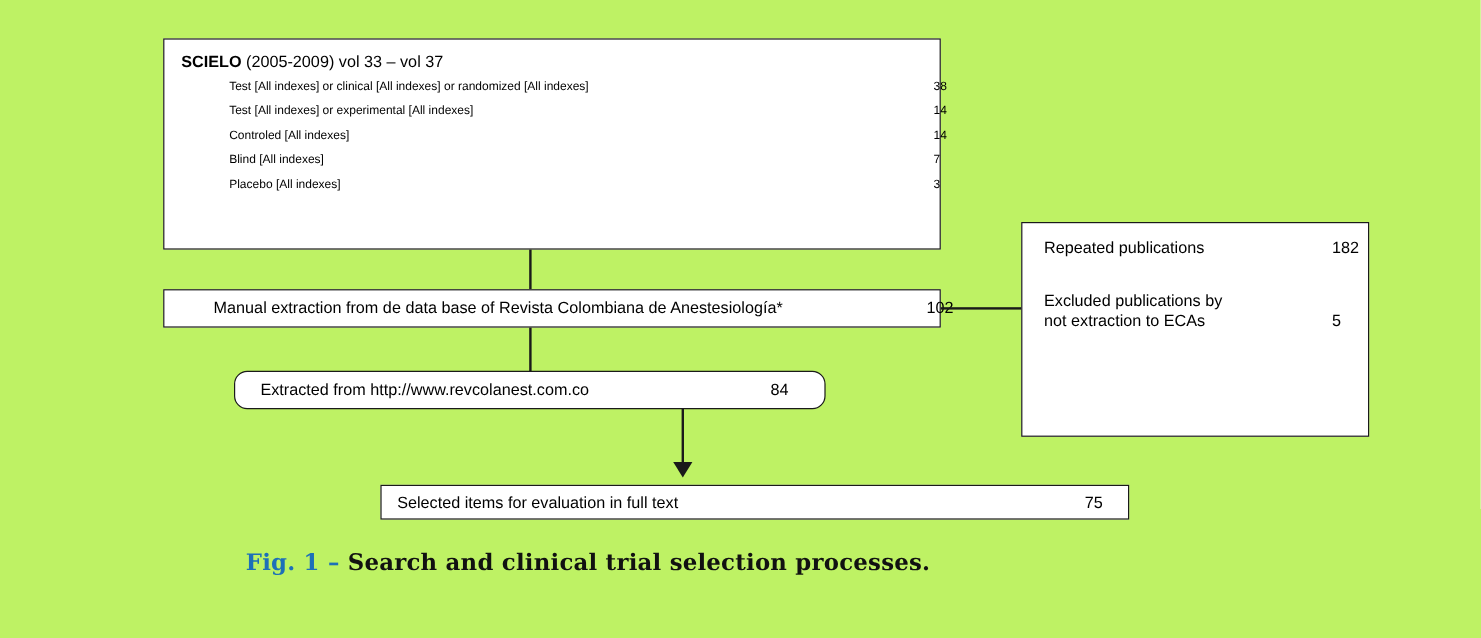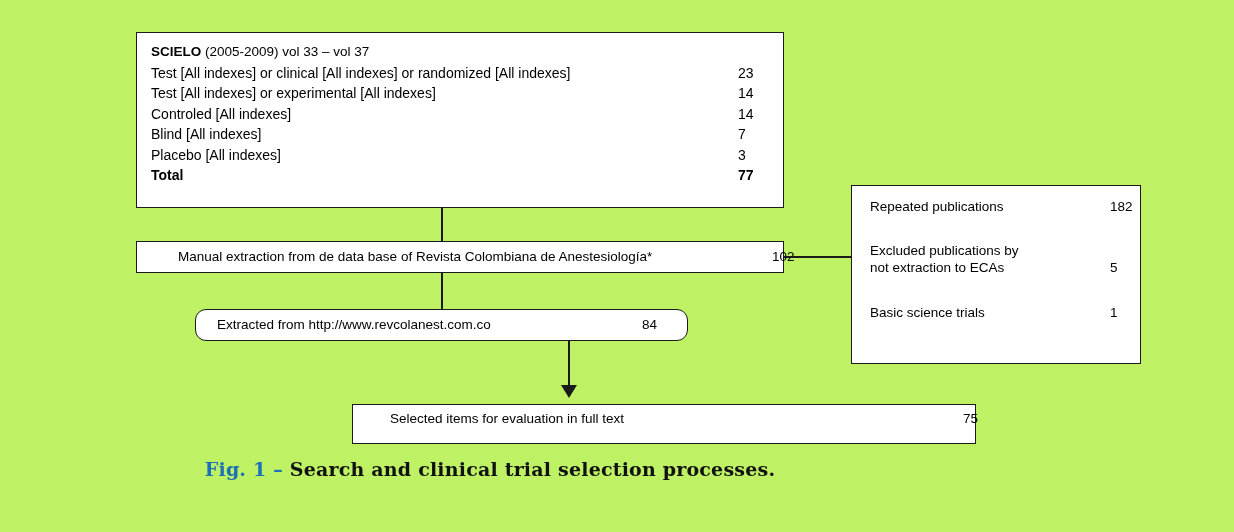--- a/index.html
+++ b/index.html
@@ -56,23 +56,24 @@
     padding: 9px 0 0 14px;
   }
   .scielo-head {
     font-size: 13.5px;
     line-height: 20.5px;
     white-space: nowrap;
   }
   .scielo-head b { font-weight: bold; }
   .srow {
     position: relative;
-    font-size: 14px;
+    font-size: 10px;
     line-height: 20.5px;
     white-space: nowrap;
+    margin-left: 40px;
   }
   .srow .lbl { display: inline-block; }
   .srow .num {
     position: absolute;
     left: 587px;
     top: 0;
     text-align: left;
   }
   .srow.total .lbl,
   .srow.total .num { font-weight: bold; }
@@ -121,25 +122,24 @@
   }
   #extracted-box .num {
     position: absolute;
     left: 446px;
     top: 7px;
     font-size: 13.5px;
   }
 
   
   #selected-box {
-    left: 352px;
+    left: 317px;
     top: 404px;
     width: 624px;
-    height: 40px;
-    padding-left: 24px;
+    height: 29px;
   }
   #selected-box .inner { position: relative; height: 100%; }
   #selected-box .lbl {
     position: absolute;
     left: 13px;
     top: 6px;
     font-size: 13.5px;
     white-space: nowrap;
   }
   #selected-box .num {
@@ -193,41 +193,37 @@
 </head>
 <body>
 
 <div id="figure">
 
   <div class="box" id="scielo-box">
     <div class="scielo-head"><b>SCIELO</b><span> (2005-2009) vol 33 – vol 37</span></div>
 
     <div class="srow">
       <span class="lbl">Test [All indexes] or clinical [All indexes] or randomized [All indexes]</span>
-      <span class="num">23</span>
+      <span class="num">38</span>
     </div>
     <div class="srow">
       <span class="lbl">Test [All indexes] or experimental [All indexes]</span>
       <span class="num">14</span>
     </div>
     <div class="srow">
       <span class="lbl">Controled [All indexes]</span>
       <span class="num">14</span>
     </div>
     <div class="srow">
       <span class="lbl">Blind [All indexes]</span>
       <span class="num">7</span>
     </div>
     <div class="srow">
       <span class="lbl">Placebo [All indexes]</span>
       <span class="num">3</span>
-    </div>
-    <div class="srow total">
-      <span class="lbl">Total</span>
-      <span class="num">77</span>
     </div>
   </div>
 
   <div class="vline" style="left:441px; top:208px; height:33px;"></div>
 
   <div class="box" id="manual-box">
     <div class="inner">
       <span class="lbl">Manual extraction from de data base of Revista Colombiana de Anestesiología*</span>
       <span class="num">102</span>
     </div>
@@ -257,24 +253,20 @@
   <div class="box" id="exclusions-box">
     <div class="exrow" id="ex-0">
       <span>Repeated publications</span>
       <span class="num">182</span>
     </div>
     <div class="exrow" id="ex-1">
       <span>Excluded publications by</span><br>
       <span>not extraction to ECAs</span>
       <span class="num">5</span>
     </div>
-    <div class="exrow" id="ex-2">
-      <span>Basic science trials</span>
-      <span class="num">1</span>
-    </div>
   </div>
 
   <div id="caption">
     <span class="fignum">Fig. 1 –</span>
     <span class="captext">Search and clinical trial selection processes.</span>
   </div>
 
 </div>
 
 </body></html>

